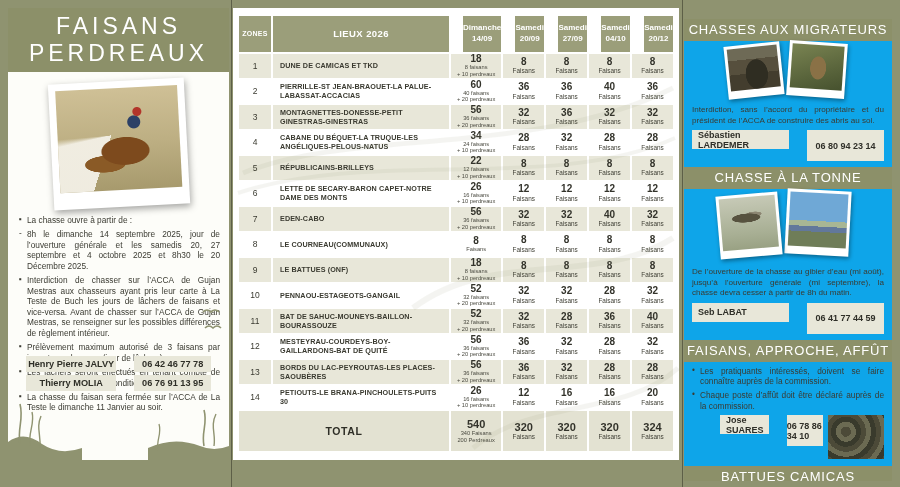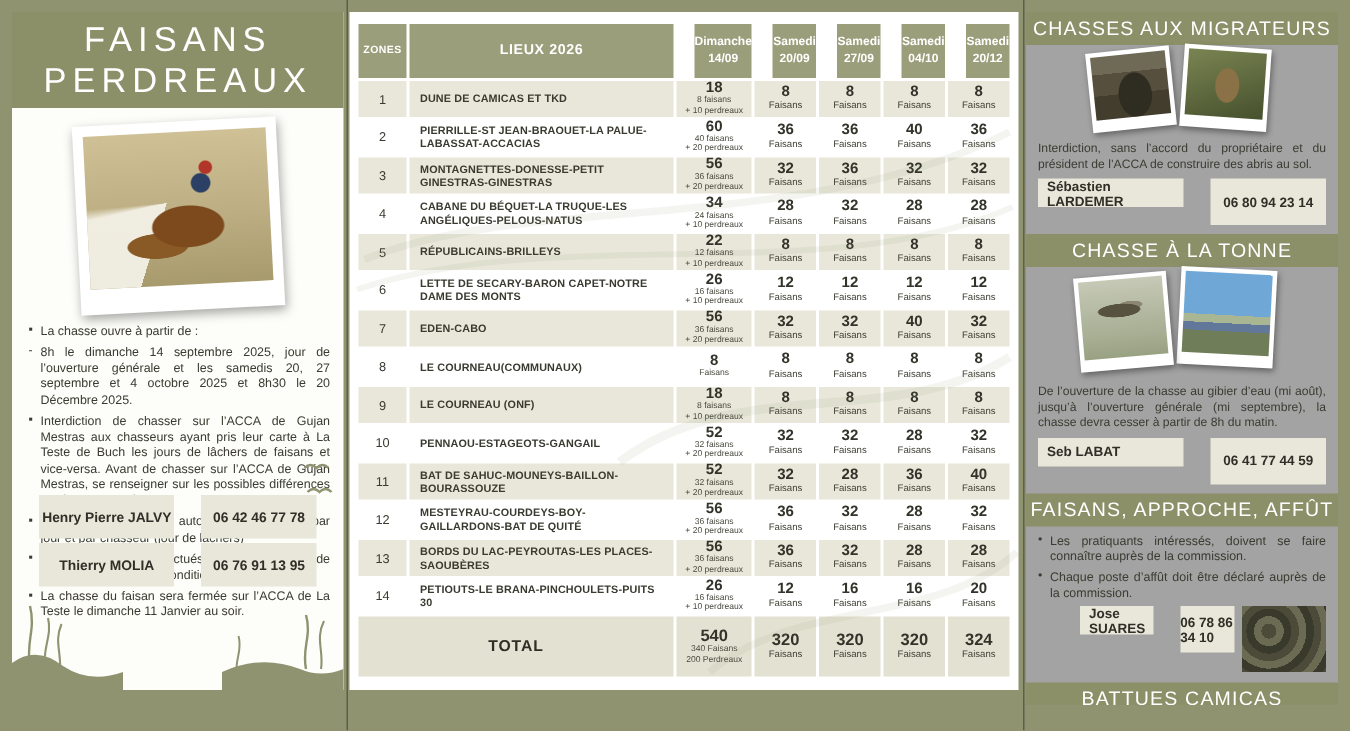--- a/index.html
+++ b/index.html
@@ -22,21 +22,21 @@
       radial-gradient(ellipse 26px 15px at 55% 62%, #7d4a1d 0 90%, rgba(0,0,0,0) 95%),
       radial-gradient(ellipse 22px 9px at 38% 74%, #8a5a26 0 90%, rgba(0,0,0,0) 95%),
       conic-gradient(from 200deg at 44% 46%, rgba(243,240,230,.95) 0 60deg, rgba(0,0,0,0) 68deg),
       linear-gradient(180deg,#cfc096 0%,#bcae82 55%,#a79a6d 100%);}
   .lp-notes{padding:4px 9px 0 11px;}
   .note{display:flex;margin-bottom:3.5px;}
   .note .mk{width:8px;flex:none;font-size:8.2px;line-height:1.28;}
   .note .nt{flex:1;font-size:8.3px;line-height:1.28;text-align:justify;}
   .contact{display:flex;gap:18px;margin:0 0 3px 0;justify-content:center;}
   .contact .cname,.contact .cphone{background:#e8e7d9;display:flex;align-items:center;justify-content:center;
-        font-size:9.2px;font-weight:bold;color:#2f2f28;height:29px;}
+        font-size:9.2px;font-weight:bold;color:#2f2f28;height:16px;}
   .contact .cname{flex:1.18;} .contact .cphone{flex:1;}
   .lp-contacts{position:absolute;left:18px;right:18px;bottom:66px;}
   .lp-grass{position:absolute;left:0;right:0;bottom:-4px;height:66px;z-index:2;pointer-events:none;}
   .lp-birds{position:absolute;right:6px;bottom:120px;width:22px;height:34px;}
 
   
   .panel-mid{position:absolute;left:233px;top:8px;width:446px;height:452px;background:#fff;
              box-sizing:border-box;padding:8px 6px;z-index:1;}
   .wm{position:absolute;inset:0;z-index:3;pointer-events:none;opacity:.09;}
   .tgrid{display:grid;grid-template-columns:32px 176px repeat(5,1fr);gap:2px;
@@ -53,21 +53,21 @@
           font-weight:bold;line-height:1.25;color:#3a3a30;letter-spacing:.1px;}
   .num{flex-direction:column;line-height:1;}
   .num .big{font-size:10px;font-weight:bold;color:#33332b;}
   .num .sub{font-size:5.7px;color:#4a4a40;line-height:1.15;display:block;text-align:center;}
   .num .fais{font-size:6.4px;color:#3f3f35;margin-top:1.5px;}
   .tot{background:#e3e2d2 !important;min-height:40px;}
   .total-label{grid-column:1 / 3;font-size:10.5px;font-weight:bold;letter-spacing:.6px;color:#2e2e26;}
   .tot .big{font-size:11px;}
 
   
-  .panel-right{position:absolute;left:684px;top:8px;width:208px;height:462px;background:#a3a3a3;
+  .panel-right{position:absolute;left:684px;top:19px;width:208px;height:462px;background:#0ea5e9;
                z-index:1;overflow:hidden;}
   .sec-h{background:#8c9069;color:#fff;text-align:center;font-size:13px;letter-spacing:.8px;
          padding:3px 0 4px;white-space:nowrap;}
   .sec-h.m1{margin-top:0;} .sec-h.m2{margin-top:6px;} .sec-h.m3{margin-top:6px;} .sec-h.m4{margin-top:7px;}
   .photos{position:relative;height:60px;}
   .photos.tall{height:74px;}
   .pol{position:absolute;background:#fff;padding:3px 3px 8px;box-shadow:1px 2px 4px rgba(0,0,0,.4);}
   .pol .ph{display:block;}
   .p1{left:42px;top:3px;transform:rotate(-6deg);z-index:1;} .p1 .ph{width:50px;height:42px;}
   .p2{left:104px;top:1px;transform:rotate(4deg);z-index:2;} .p2 .ph{width:52px;height:44px;}
@@ -399,21 +399,21 @@
     <span class="fais">Faisans</span>
   </div>
         <div class="cell num even">
     <span class="big">8</span>
     <span class="fais">Faisans</span>
   </div>
         <div class="cell zone-c odd">
           <span>9</span>
         </div>
         <div class="cell lieu-c odd">
-          <span>LE COURNEAU (ONF)</span>
+          <span>LE BATTUES (ONF)</span>
         </div>
         <div class="cell num odd">
     <span class="big">18</span>
     <span class="subwrap" style="display:contents"><span class="sub">8 faisans</span><span class="sub">+ 10 perdreaux</span></span>
   </div>
         <div class="cell num odd">
     <span class="big">8</span>
     <span class="fais">Faisans</span>
   </div>
         <div class="cell num odd">

